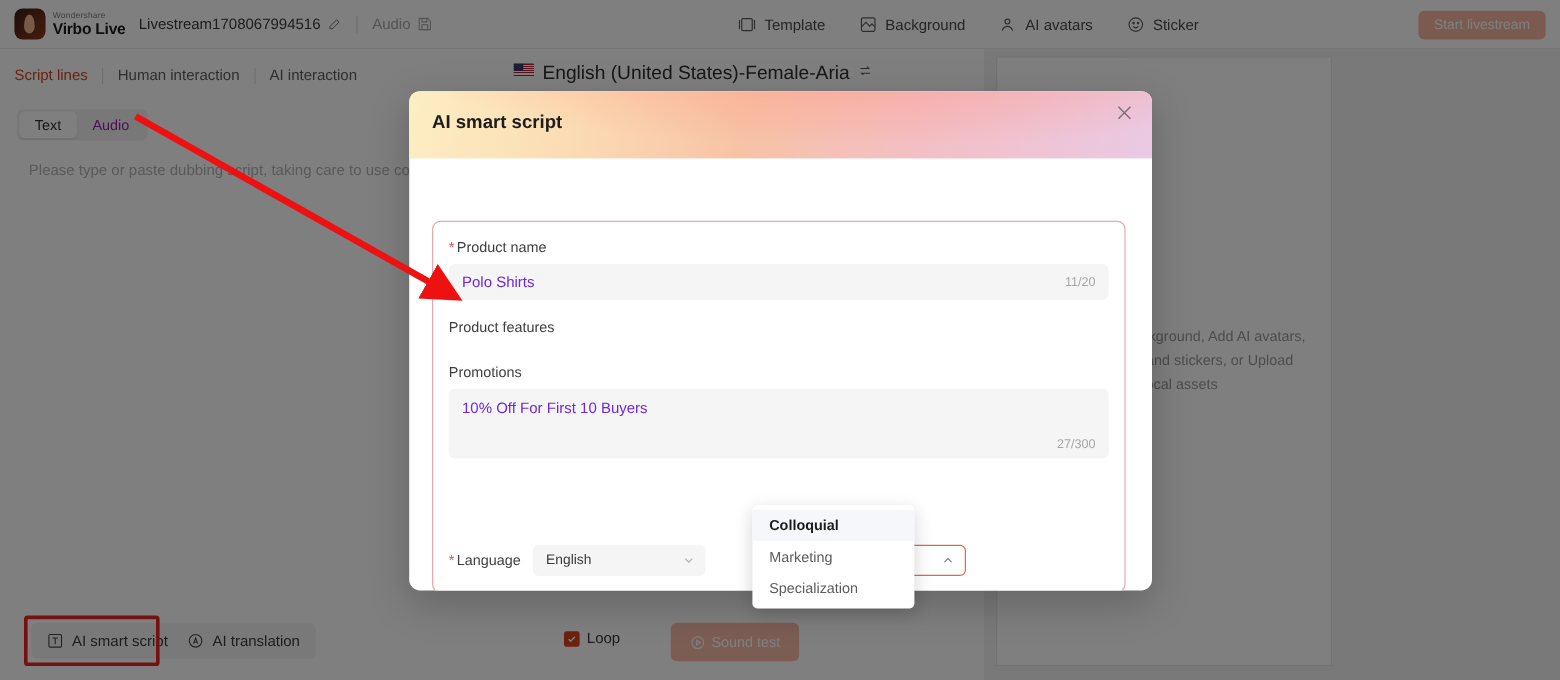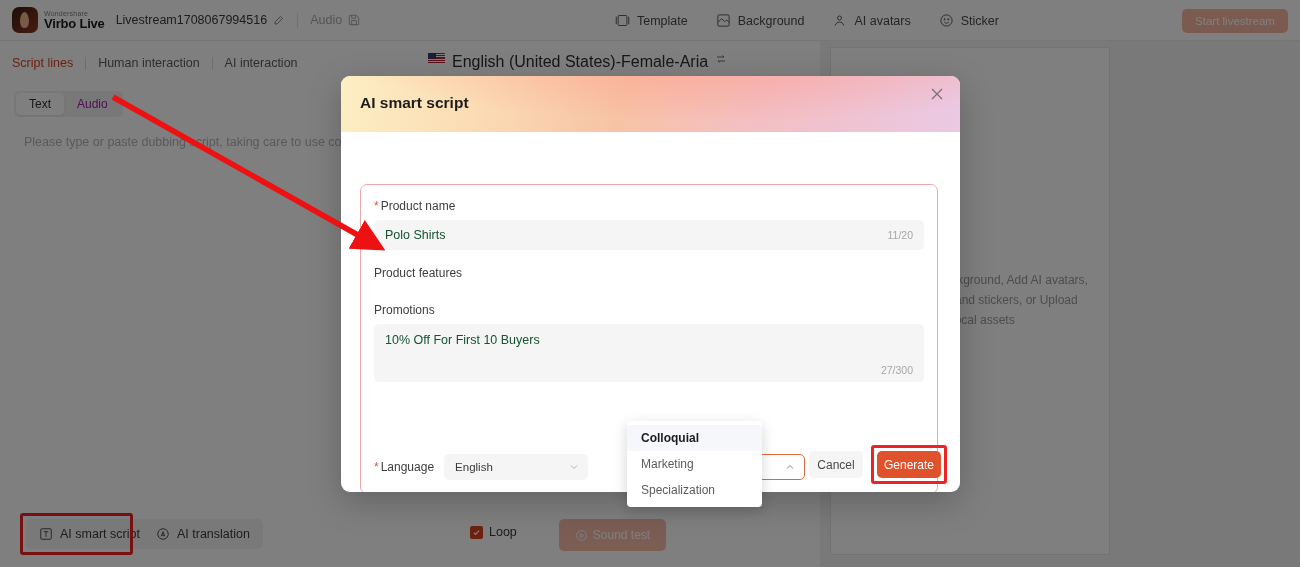--- a/index.html
+++ b/index.html
@@ -204,21 +204,21 @@
   }
   .fld-label {
     font-size: 12px; color: #3e3e3e; margin: 0 0 7px 13px;
   }
   .fld-label .req { color: #e0534a; margin-right: 2px; }
   .in-box {
     margin: 0 13px; background: #f5f5f5; border-radius: 5px;
     position: relative;
   }
   .in-one { height: 30px; display: flex; align-items: center; }
-  .in-val { font-size: 12.5px; color: #14532d; padding-left: 11px; }
+  .in-val { font-size: 12.5px; color: #6d28d9; padding-left: 11px; }
   .in-val.ta { padding: 9px 0 0 11px; }
   .counter {
     position: absolute; right: 11px; font-size: 10.5px; color: #a6a6a6;
   }
   .in-one .counter { top: 9px; }
   .in-ta { height: 58px; }
   .in-ta .counter { bottom: 6px; }
 
   .row-sel {
     position: absolute; left: 0; bottom: 13px; width: 100%;
@@ -462,31 +462,20 @@
           <div class="sel-lbl" style="margin-left:46px;">Style</div>
           <div class="select" id="style-select">
             <span>Colloquial</span>
             <svg class="caret" viewBox="0 0 24 24" fill="none" stroke="currentColor" stroke-width="1.9">
               <path d="M6 15l6-6 6 6"></path>
             </svg>
           </div>
         </div>
       </div>
 
-      <div class="modal-foot">
-        <div class="btn-cancel">
-          <span>Cancel</span>
-        </div>
-        <div class="gen-wrap">
-          <div class="btn-generate">
-            <span>Generate</span>
-          </div>
-          <div class="gen-hl"></div>
-        </div>
-      </div>
     </div>
   </div>
 
   <div class="style-menu">
     <div class="style-opt sel">Colloquial</div>
     <div class="style-opt">Marketing</div>
     <div class="style-opt">Specialization</div>
   </div>
 
   <svg class="arrow-layer" viewBox="0 0 1300 567">

